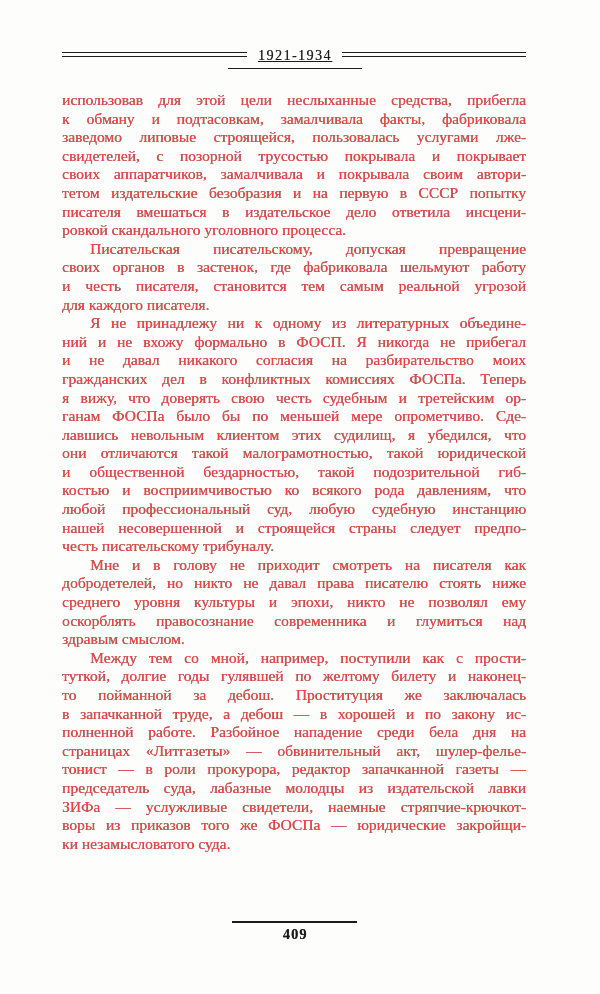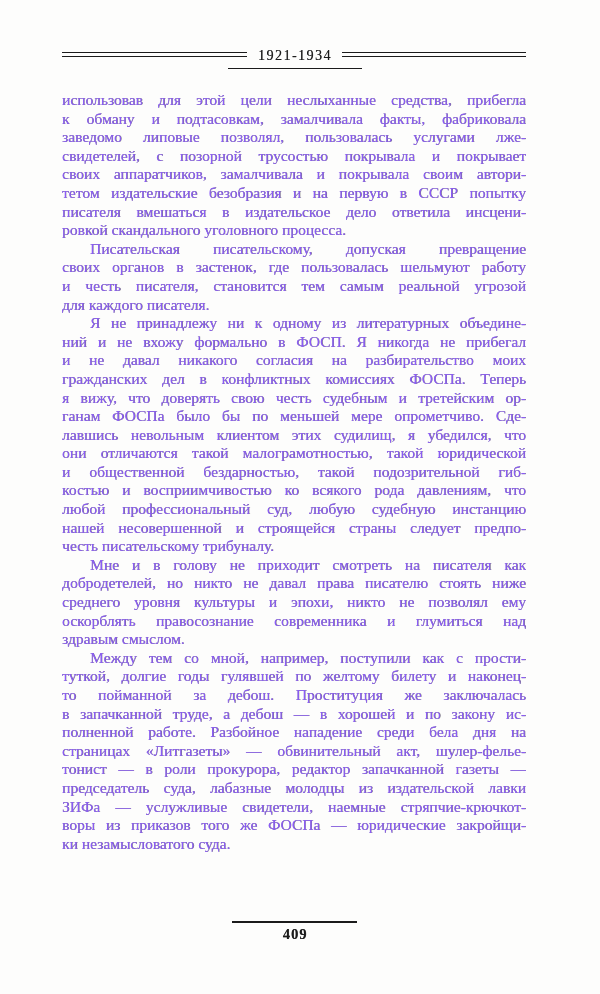--- a/index.html
+++ b/index.html
@@ -27,34 +27,35 @@
   .rule-double.left  { left: 62px;  width: 185px; }
   .rule-double.right { left: 342px; width: 184px; }
   .header-title {
     position: absolute;
     top: 48px; left: 228px; width: 134px;
     text-align: center;
     font-size: 14px;
     letter-spacing: 1.5px;
     color: #1b1b1b;
     text-shadow: 0.3px 0 0 rgba(27,27,27,0.7);
+    text-decoration: underline;
   }
   .title-underline {
     position: absolute;
     top: 67.5px; left: 228px; width: 134px;
     height: 1.6px;
     background: #1b1b1b;
   }
 
   
   .body-text {
     position: absolute;
     top: 91px; left: 62px; width: 464px;
     font-size: 15.5px;
-    color: #8b5cf6;
+    color: #ef4444;
     text-shadow: 0.35px 0.25px 0 rgba(25,25,25,0.6);
   }
   .para { margin: 0; }
   .line {
     height: 18.6px;
     line-height: 18.6px;
     text-align: justify;
     text-align-last: justify;
     overflow: hidden;
     white-space: normal;
@@ -87,30 +88,30 @@
 
   <div class="rule-double left"></div>
   <div class="header-title">1921-1934</div>
   <div class="title-underline"></div>
   <div class="rule-double right"></div>
 
   <div class="body-text" id="body-text">
       <div class="para">
         <div class="line">использовав для этой цели неслыханные средства, прибегла</div>
         <div class="line">к обману и подтасовкам, замалчивала факты, фабриковала</div>
-        <div class="line">заведомо липовые позволял, пользовалась услугами лже-</div>
+        <div class="line">заведомо липовые строящейся, пользовалась услугами лже-</div>
         <div class="line">свидетелей, с позорной трусостью покрывала и покрывает</div>
         <div class="line">своих аппаратчиков, замалчивала и покрывала своим автори-</div>
         <div class="line">тетом издательские безобразия и на первую в СССР попытку</div>
         <div class="line">писателя вмешаться в издательское дело ответила инсцени-</div>
         <div class="line last">ровкой скандального уголовного процесса.</div>
       </div>
       <div class="para">
         <div class="line indent">Писательская писательскому, допуская превращение</div>
-        <div class="line">своих органов в застенок, где пользовалась шельмуют работу</div>
+        <div class="line">своих органов в застенок, где фабриковала шельмуют работу</div>
         <div class="line">и честь писателя, становится тем самым реальной угрозой</div>
         <div class="line last">для каждого писателя.</div>
       </div>
       <div class="para">
         <div class="line indent">Я не принадлежу ни к одному из литературных объедине-</div>
         <div class="line">ний и не вхожу формально в ФОСП. Я никогда не прибегал</div>
         <div class="line">и не давал никакого согласия на разбирательство моих</div>
         <div class="line">гражданских дел в конфликтных комиссиях ФОСПа. Теперь</div>
         <div class="line">я вижу, что доверять свою честь судебным и третейским ор-</div>
         <div class="line">ганам ФОСПа было бы по меньшей мере опрометчиво. Сде-</div>

